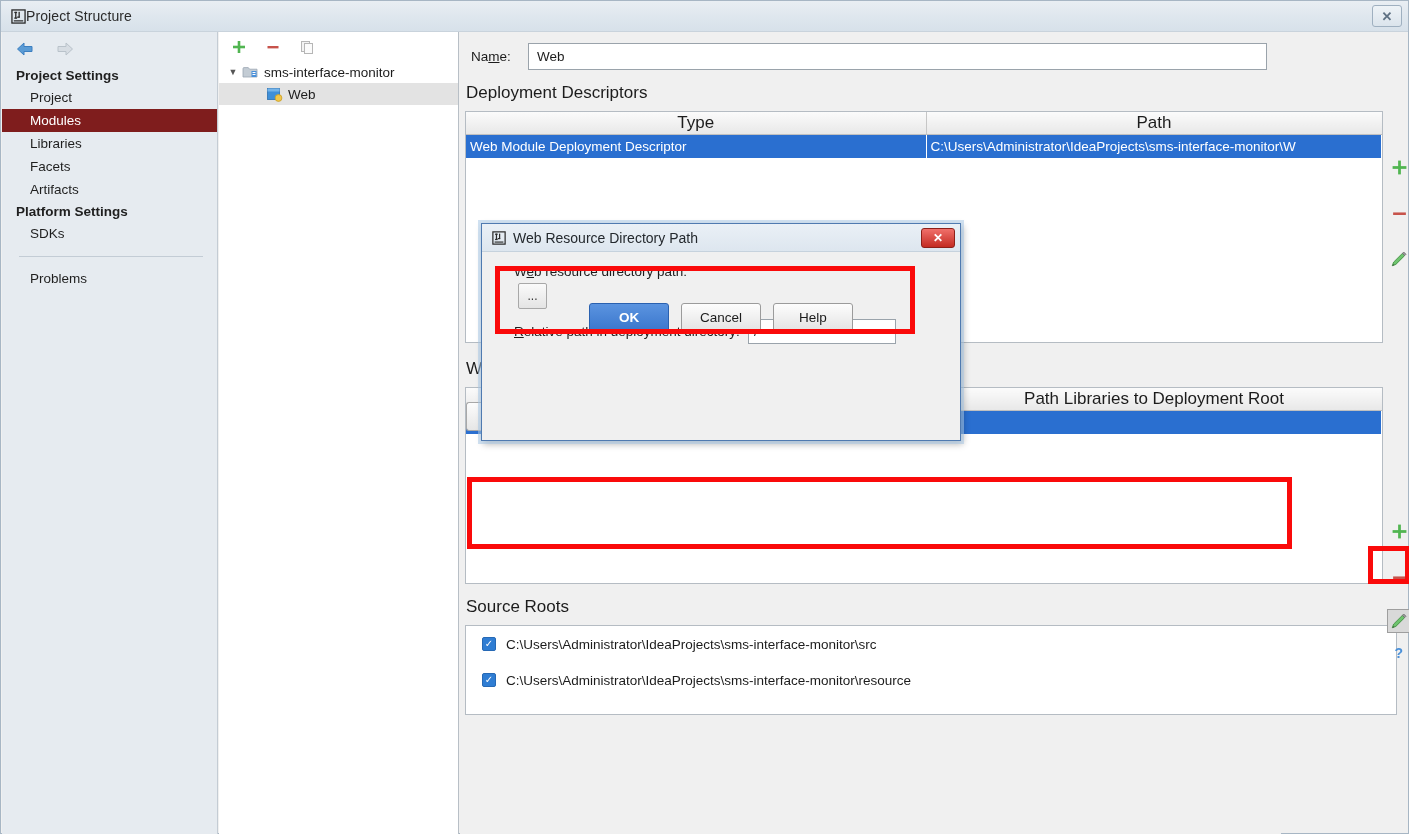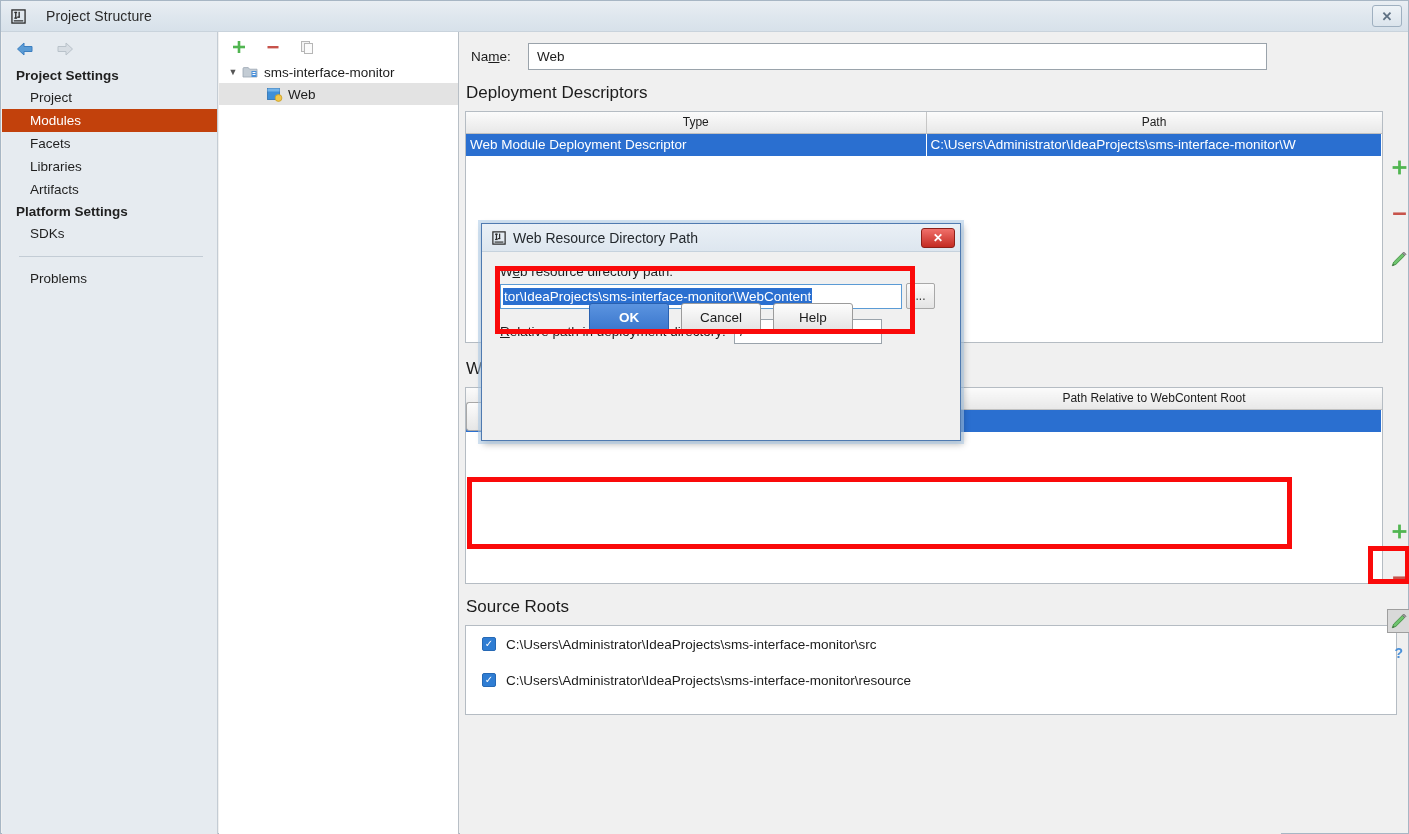--- a/index.html
+++ b/index.html
@@ -27,21 +27,21 @@
     width: 1407px; height: 31px;
     background: linear-gradient(to bottom, #e9eef3 0%, #dfe7ee 50%, #d7e1ea 100%);
     border-bottom: 1px solid #c9d3dc;
     display: flex; align-items: center;
   }
   #titlebar .tb-icon {
     margin-left: 9px; width: 16px; height: 16px;
     display: inline-flex; align-items: center; justify-content: center;
   }
   #titlebar .tb-title {
-    margin-left: 20px; font-size: 14px; color: #2b2b2b;
+    margin-left: 0; font-size: 14px; color: #2b2b2b;
     letter-spacing: .1px;
   }
   .close-btn {
     position: absolute; right: 6px; top: 4px;
     width: 30px; height: 22px;
     background: linear-gradient(to bottom,#eef3f7,#dbe4ec);
     border: 1px solid #9fb0c0;
     border-radius: 3px;
     display: flex; align-items: center; justify-content: center;
     color: #5e7183; font-size: 13px; font-weight: bold;
@@ -63,21 +63,21 @@
     font-weight: bold; font-size: 13.5px; color: #1f1f1f;
     padding: 3px 0 3px 14px;
   }
   .side-item {
     font-size: 13.5px; color: #1f1f1f;
     padding: 3px 0 3px 28px;
     height: 23px; line-height: 17px;
     cursor: pointer;
   }
   .side-item.selected {
-    background: #c2410c;
+    background: #7f1d1d;
     color: #ffffff;
   }
   .side-sep {
     margin: 11px 14px 10px 17px;
     border-top: 1px solid #c3ccd5;
   }
 
   
   #tree-panel {
     position: absolute; left: 218px; top: 31px;
@@ -129,21 +129,21 @@
     margin: 8px 0 0 5px;
     background: #ffffff;
     border: 1px solid #b5bcc3;
     width: 918px;
   }
   .tbl { width: 100%; border-collapse: collapse; table-layout: fixed; }
   .tbl th {
     background: linear-gradient(to bottom,#fbfbfb,#e8e8e8);
     border-right: 1px solid #c6c6c6;
     border-bottom: 1px solid #c0c0c0;
-    font-weight: normal; font-size: 12px;
+    font-weight: normal; font-size: 17px;
     height: 21px; color: #1c1c1c;
   }
   .tbl td {
     height: 23px; font-size: 13.5px; padding-left: 4px;
     border-right: 1px solid transparent;
     white-space: nowrap; overflow: hidden;
   }
   tr.rowsel td { background: #2a6fd0; color: #ffffff; }
 
   
@@ -186,21 +186,21 @@
   #dlg-title .d-text { margin-left: 7px; font-size: 14px; color: #24292e; }
   .dlg-close {
     position: absolute; right: 5px; top: 4px;
     width: 34px; height: 20px; border-radius: 3px;
     background: linear-gradient(to bottom,#f0706a,#c32b22);
     border: 1px solid #8d2018;
     color: #fff; font-size: 12px; font-weight: bold;
     display: flex; align-items: center; justify-content: center;
     cursor: pointer;
   }
-  .dlg-body { position: relative; padding: 12px 14px 0 18px; }
+  .dlg-body { position: relative; padding: 12px 14px 0 32px; }
   .dlg-lbl { font-size: 13.5px; color: #1c1c1c; }
   .dlg-lbl u { text-decoration: underline; }
   .fld-row { display: flex; align-items: center; margin-top: 4px; }
   .dlg-input {
     height: 25px; border: 1px solid #5b9bd5; background: #ffffff;
     font-size: 13.5px; padding: 0 2px; overflow: hidden; white-space: nowrap;
     display: flex; align-items: center;
     font-family: "Liberation Sans", sans-serif;
   }
   .dlg-input .sel { background: #2a6fd0; color: #ffffff; padding: 1px 1px; }
@@ -286,22 +286,22 @@
       <span class="arrow">
         <svg width="20" height="16" viewBox="0 0 20 16">
           <path d="M11 2 L17.5 8 L11 14 L11 10.5 L3 10.5 L3 5.5 L11 5.5 Z" fill="#d7dde3" stroke="#b9c2ca" stroke-width="1"></path>
         </svg>
       </span>
     </div>
 
     <div class="side-group-title">Project Settings</div>
     <div class="side-item">Project</div>
     <div class="side-item selected">Modules</div>
+    <div class="side-item">Libraries</div>
     <div class="side-item">Facets</div>
-    <div class="side-item">Libraries</div>
     <div class="side-item">Artifacts</div>
 
     <div class="side-group-title">Platform Settings</div>
     <div class="side-item">SDKs</div>
 
     <div class="side-sep"></div>
     <div class="side-item">Problems</div>
   </div>
 
   <div id="tree-panel">
@@ -401,21 +401,21 @@
 
     <div class="section-title" style="padding-top:16px;">
       <span>Web Resource Directories</span>
     </div>
 
     <div class="table-wrap" style="height:197px;">
       <table class="tbl">
         <thead>
           <tr>
             <th style="width:460px">Web Resource Directory</th>
-            <th style="border-right:none">Path Relative to WebContent Root</th>
+            <th style="border-right:none">Path Libraries to Deployment Root</th>
           </tr>
         </thead>
         <tbody>
           <tr class="rowsel">
             <td>
               <span style="display:inline-block;width:11px;height:11px;background:#3f8fd8;border:1px solid #2b6fae;vertical-align:-1px;margin-right:5px;"></span><span>C:\Users\Administrator\IdeaProjects\sms-interface-moni...</span>
             </td>
             <td>/</td>
           </tr>
         </tbody>
@@ -480,23 +480,20 @@
         </svg>
       </span>
       <span class="d-text">Web Resource Directory Path</span>
       <div class="dlg-close">✕</div>
     </div>
 
     <div class="dlg-body">
       <div class="dlg-lbl"><span>W</span><u>e</u><span>b resource directory path:</span></div>
 
       <div class="fld-row">
-        <div class="dlg-input" style="width:402px">
-          <span class="sel">tor\IdeaProjects\sms-interface-monitor\WebContent</span>
-        </div>
         <div class="browse-btn">...</div>
       </div>
 
       <div class="dlg-row2">
         <span class="dlg-lbl"><u>R</u><span>elative path in deployment directory:</span></span>
         <div class="dlg-input2">
           <span>/</span>
         </div>
       </div>
 

